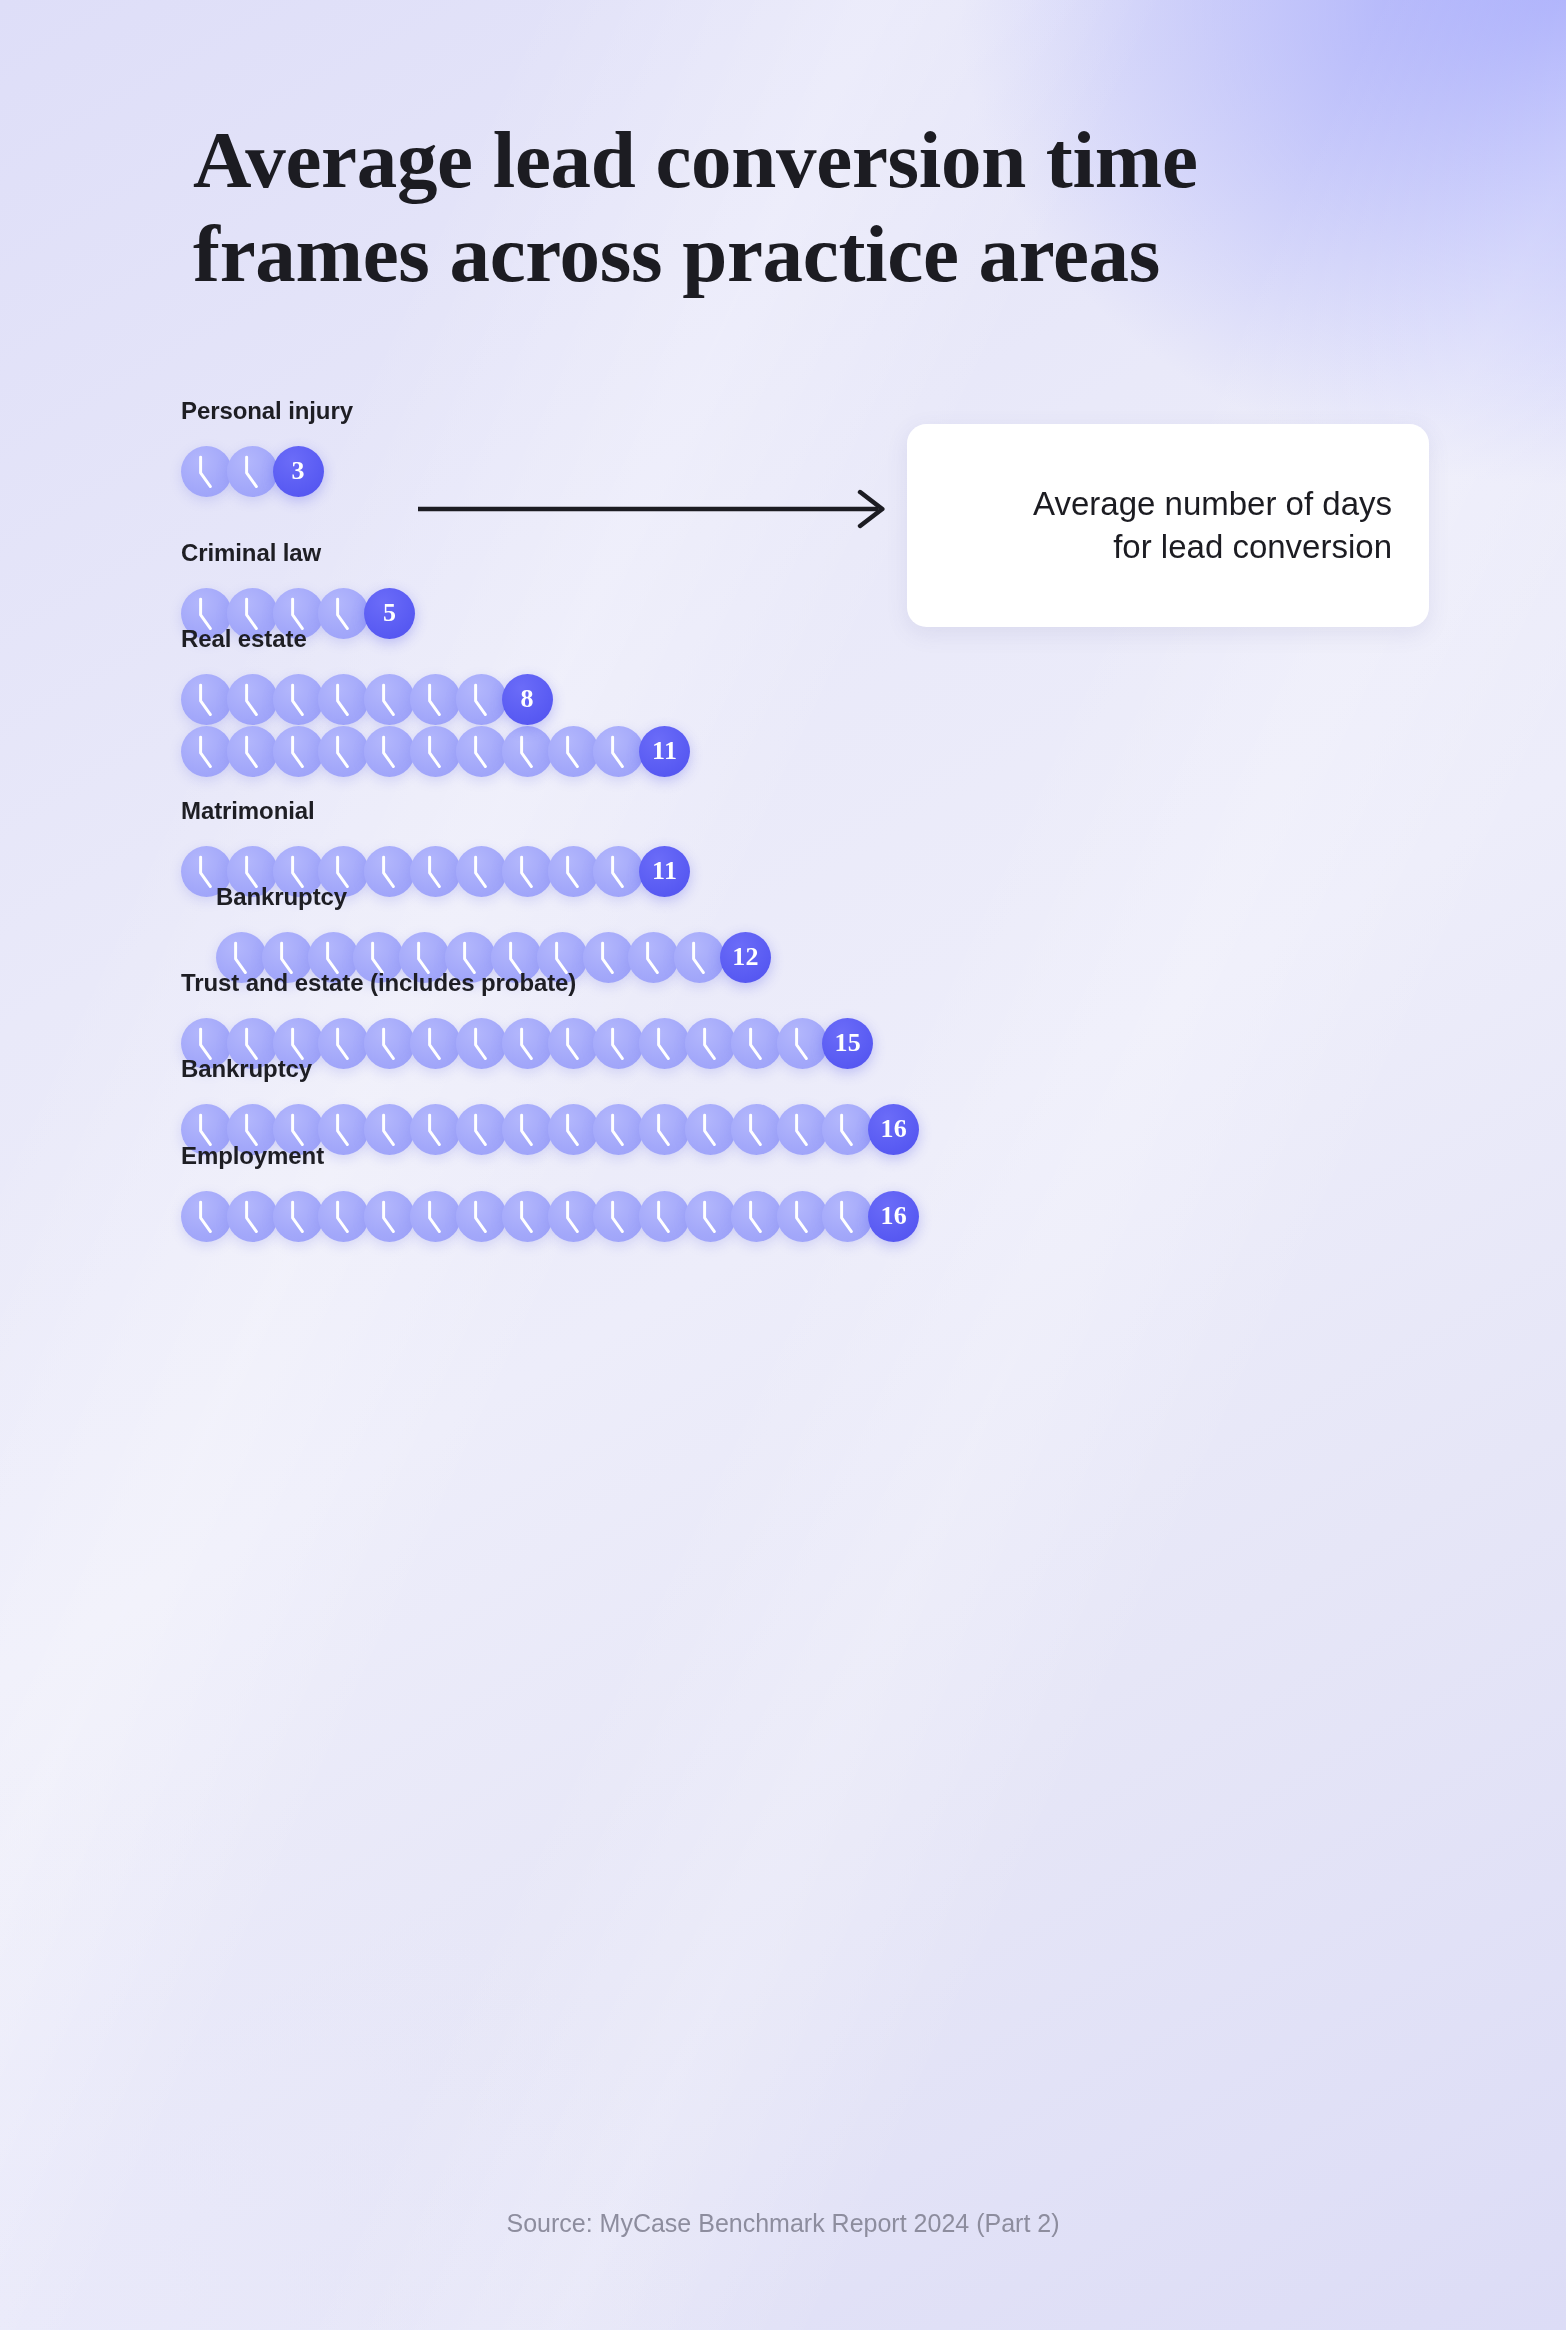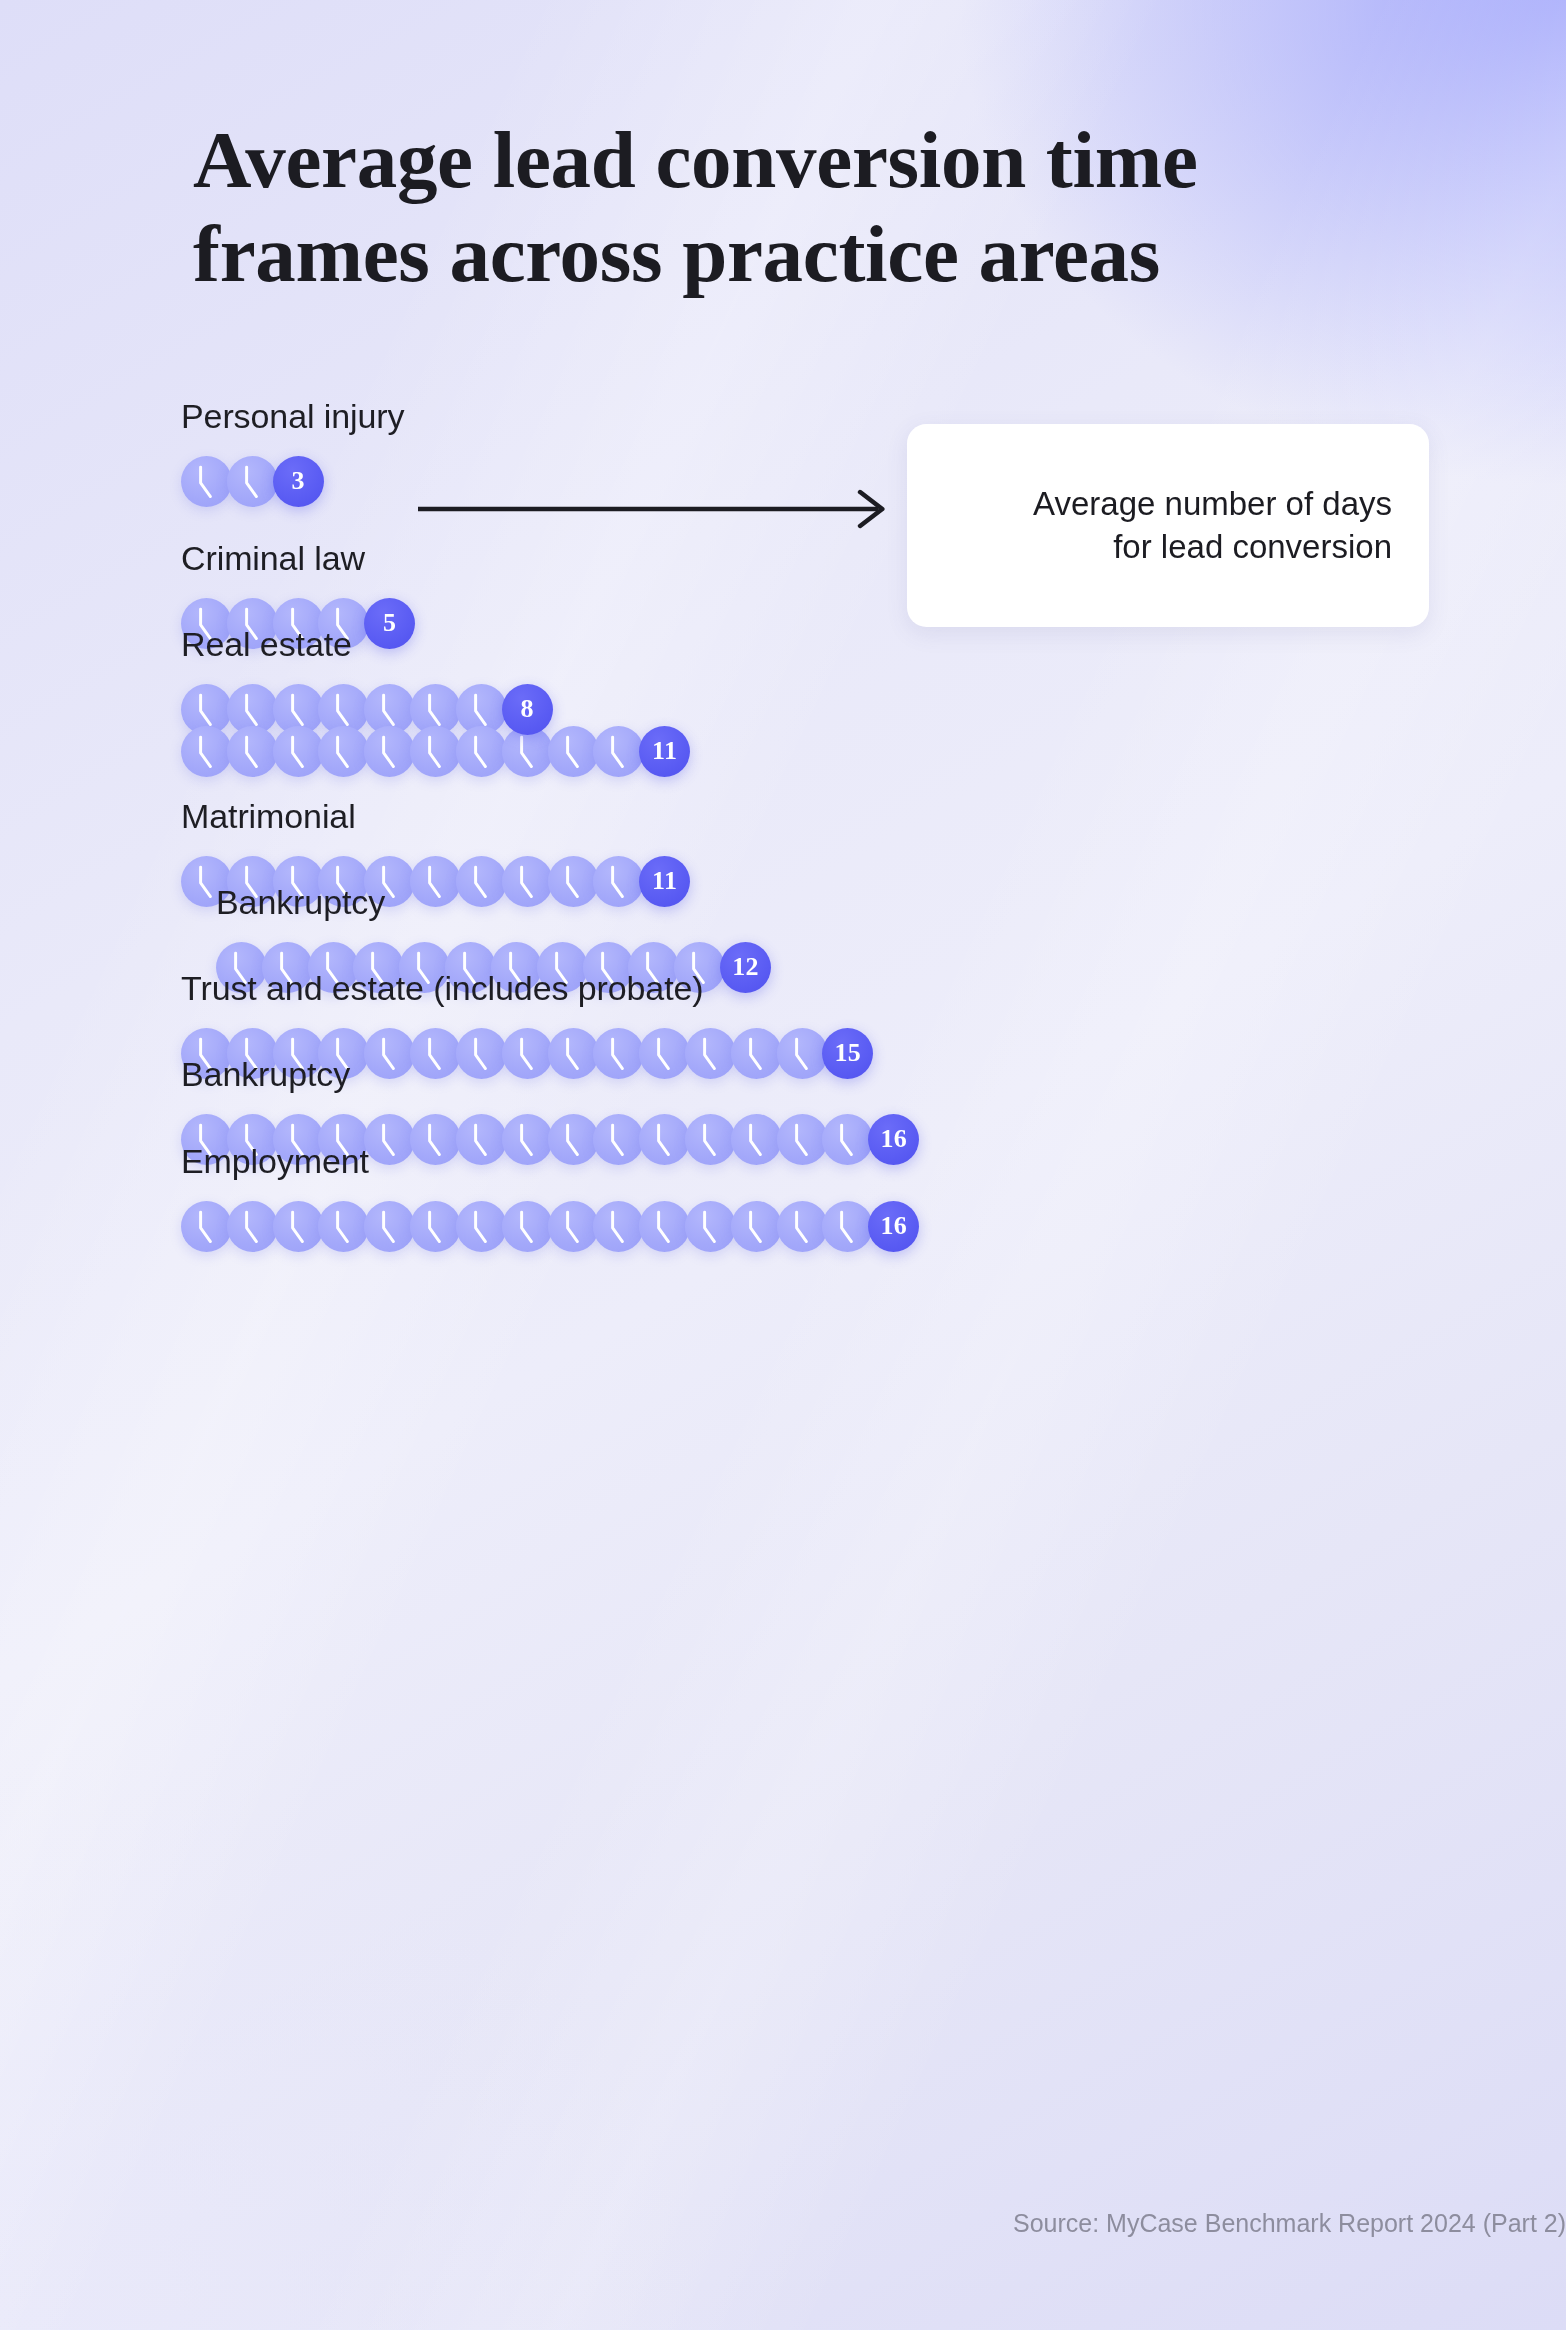--- a/index.html
+++ b/index.html
@@ -90,22 +90,22 @@
 
   
   .rows {
     position: absolute;
     left: 181px;
     top: 399px;
     width: 1305px;
   }
   .row { position: relative; }
   .row-label {
-    font-size: 34px;
-    font-weight: 400;
+    font-size: 24px;
+    font-weight: 700;
     color: #1e1e24;
     letter-spacing: -0.1px;
     margin: 0 0 10.4px 0;
     line-height: 1.0;
     white-space: nowrap;
   }
   .pips {
     display: flex;
     align-items: center;
     height: 76px;
@@ -144,21 +144,21 @@
     left: 0; top: 0;
     width: 51px; height: 51px;
   }
 
   
   .source {
     position: absolute;
     left: 0;
     top: 2209px;
     width: 1566px;
-    text-align: right;
+    text-align: center;
     font-size: 25px;
     color: #8d8d9e;
   }
 </style>
 </head>
 <body>
 
 <div id="infographic">
   <div class="content">
 

